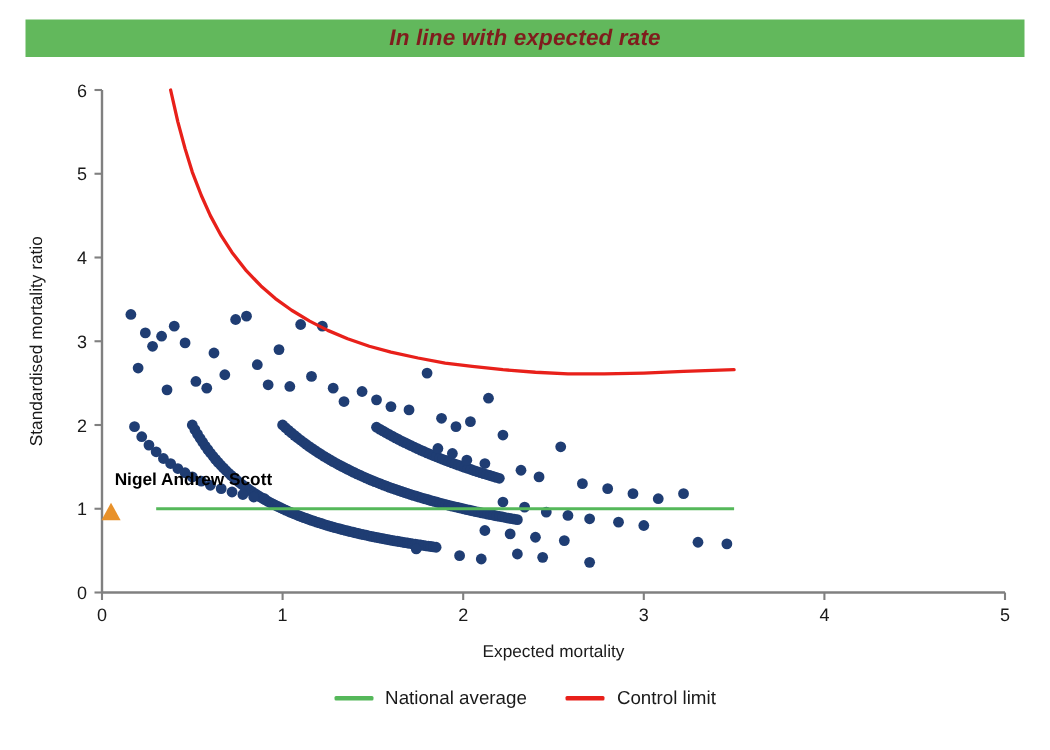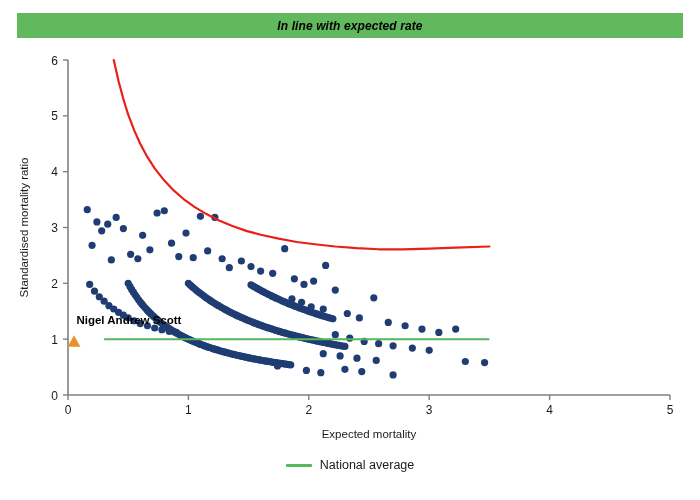--- a/index.html
+++ b/index.html
@@ -19,22 +19,22 @@
   #header-banner {
     position: absolute;
     left: 17px; top: 13px;
     width: 666px; height: 25px;
     background: #62b85c;
     display: flex;
     align-items: center;
     justify-content: center;
   }
   #header-title {
-    color: #000000;
-    font-size: 12px;
+    color: #7f1d1d;
+    font-size: 15px;
     font-weight: bold;
     font-style: italic;
     letter-spacing: 0.1px;
     white-space: nowrap;
   }
   
   #chart-area {
     position: absolute;
     left: 0; top: 40px;
     width: 700px; height: 460px;
@@ -451,15 +451,21 @@
     </svg>
   </div>
 
   <div id="legend">
       <div class="legend-item">
         <span class="legend-swatch">
           <span class="swatch-line" style="background: rgb(85, 184, 90);"></span>
         </span>
         <span class="legend-label">National average</span>
       </div>
+      <div class="legend-item">
+        <span class="legend-swatch">
+          <span class="swatch-line" style="background: rgb(232, 32, 26);"></span>
+        </span>
+        <span class="legend-label">Control limit</span>
+      </div>
     </div>
 
 </div>
 
 </body></html>

